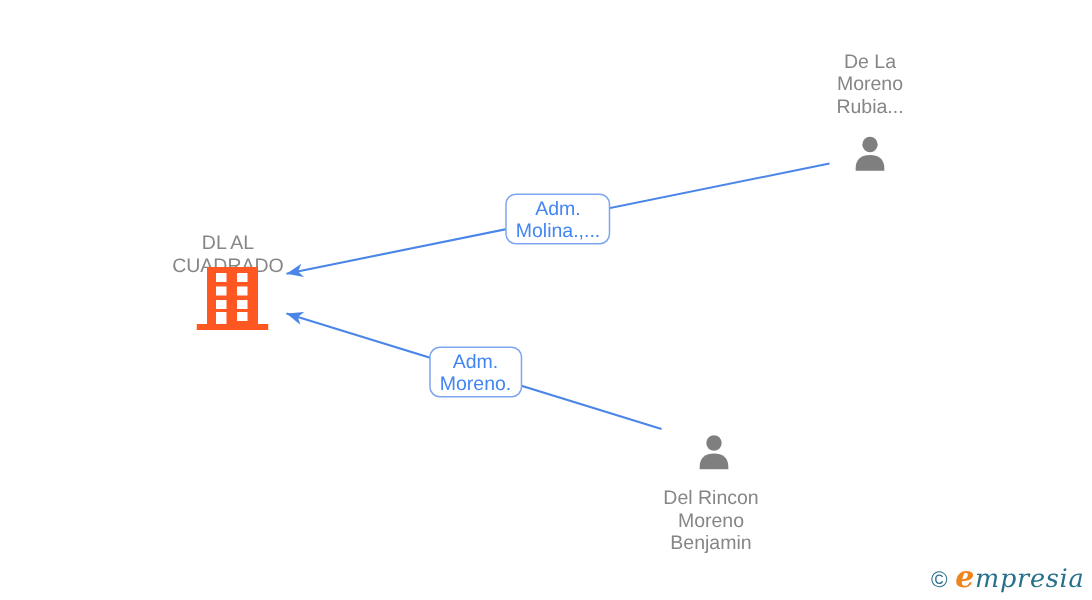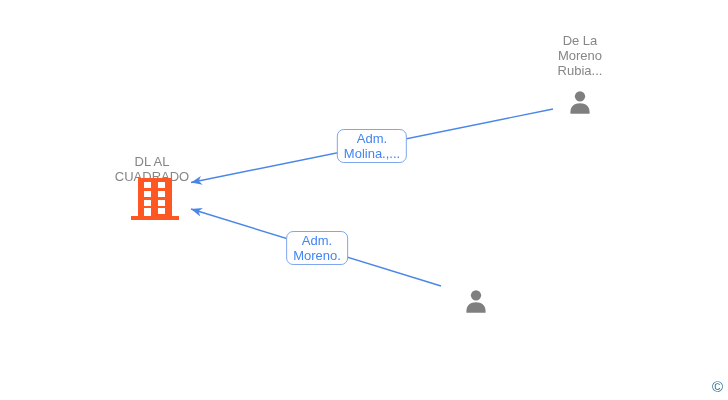--- a/index.html
+++ b/index.html
@@ -105,27 +105,33 @@
   </div>
   <svg class="icon-abs" style="left:566px;top:90px;" width="28" height="28" viewBox="0 0 24 24">
     <circle cx="12" cy="5.4" r="4.4" fill="#7f7f7f"></circle>
     <path d="M12 11.4c-4.9 0-8.2 2.4-8.2 7.6v1.4h16.4V19c0-5.2-3.3-7.6-8.2-7.6z" fill="#7f7f7f"></path>
   </svg>
 
   <svg class="icon-abs" style="left:462px;top:289px;" width="28" height="28" viewBox="0 0 24 24">
     <circle cx="12" cy="5.4" r="4.4" fill="#7f7f7f"></circle>
     <path d="M12 11.4c-4.9 0-8.2 2.4-8.2 7.6v1.4h16.4V19c0-5.2-3.3-7.6-8.2-7.6z" fill="#7f7f7f"></path>
   </svg>
+  <div class="node-label" style="left:474px;top:324px;">
+    <span>Del Rincon</span>
+    <span>Moreno</span>
+    <span>Benjamin</span>
+  </div>
 
   <div class="edge-label" style="left:372px;top:146px;">
     <span>Adm.</span>
     <span>Molina.,...</span>
   </div>
   <div class="edge-label" style="left:317px;top:248px;">
     <span>Adm.</span>
     <span>Moreno.</span>
   </div>
 
   <a class="footer-logo">
     <span class="copyright-sym">©</span>
+    <span class="brand-text"><span class="brand-lead">e</span><span>mpresia</span></span>
   </a>
 
 </div>
 
 </body></html>

